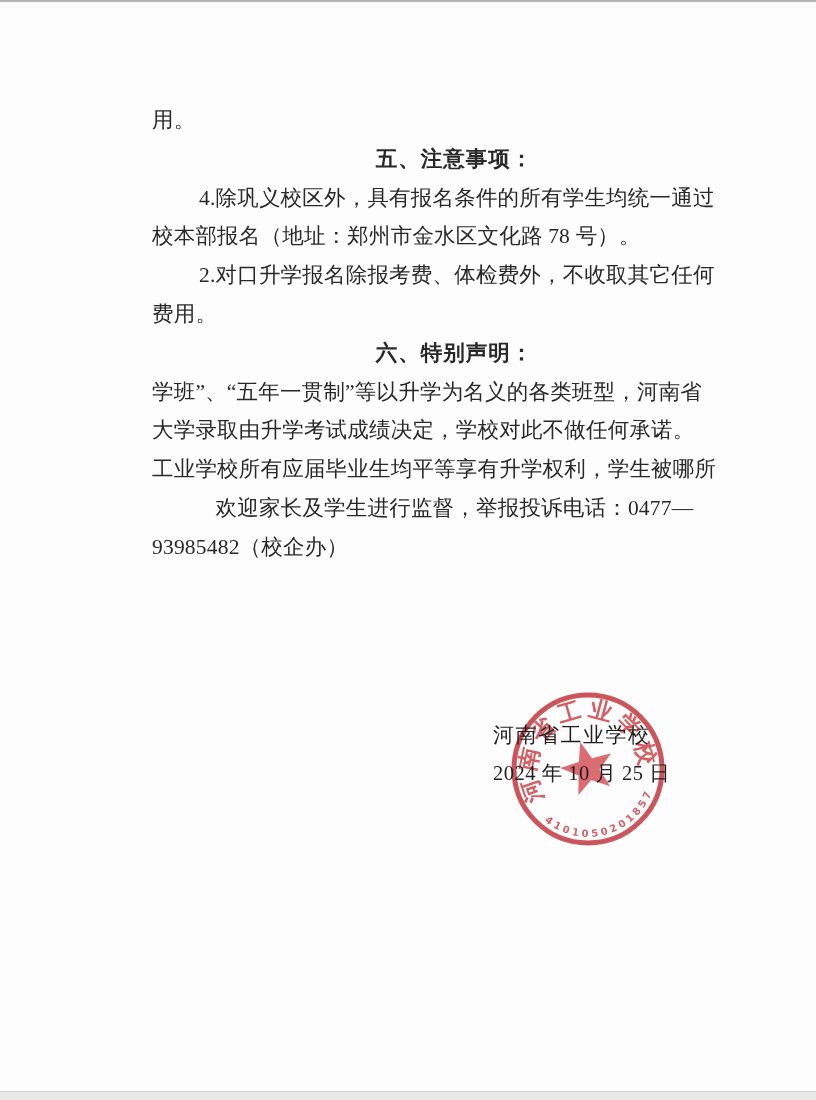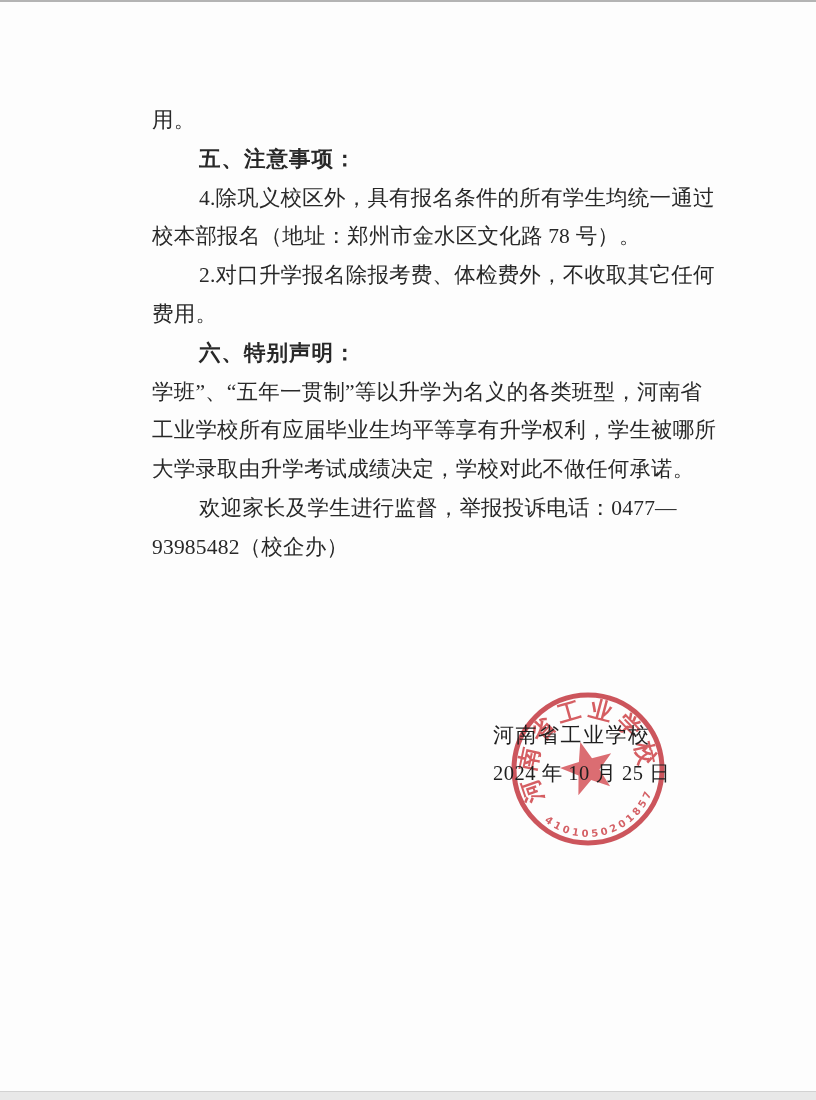--- a/index.html
+++ b/index.html
@@ -21,21 +21,21 @@
   }
   .body-text{
     position:absolute;left:152px;top:101px;width:558px;
     z-index:1;
   }
   .tline{
     height:38.8px;line-height:38.8px;
     font-size:21.5px;letter-spacing:.2px;
     white-space:nowrap;
   }
-  .tline.indent{padding-left:47px;}
+  .tline.indent{padding-left:47px;text-align:center;}
   .tline.bold{font-weight:bold;letter-spacing:1px;}
   .seal{
     position:absolute;left:508px;top:689px;width:160px;height:160px;
     z-index:2;
   }
   .sig{
     position:absolute;z-index:3;
     font-size:21px;white-space:nowrap;color:#1f1f1f;
   }
   .sig-name{left:493px;top:721px;letter-spacing:1.5px;}
@@ -53,22 +53,22 @@
 
   <div class="body-text">
       <div class="tline">用。</div>
       <div class="tline indent bold">五、注意事项：</div>
       <div class="tline indent">4.除巩义校区外，具有报名条件的所有学生均统一通过</div>
       <div class="tline">校本部报名（地址：郑州市金水区文化路 78 号）。</div>
       <div class="tline indent">2.对口升学报名除报考费、体检费外，不收取其它任何</div>
       <div class="tline">费用。</div>
       <div class="tline indent bold">六、特别声明：</div>
       <div class="tline">学班”、“五年一贯制”等以升学为名义的各类班型，河南省</div>
+      <div class="tline">大学录取由升学考试成绩决定，学校对此不做任何承诺。</div>
       <div class="tline">工业学校所有应届毕业生均平等享有升学权利，学生被哪所</div>
-      <div class="tline">大学录取由升学考试成绩决定，学校对此不做任何承诺。</div>
       <div class="tline indent">欢迎家长及学生进行监督，举报投诉电话：0477—</div>
       <div class="tline">93985482（校企办）</div>
     </div>
 
   <div class="seal">
     <svg width="160" height="160" viewBox="0 0 160 160">
       <circle cx="80" cy="80" r="74" fill="none" stroke="#c6424a" stroke-width="5" opacity="0.9"></circle>
       <g transform="rotate(-16 80 80)">
         <polygon points="80,52 86.8,70.7 106.6,71.3 90.9,83.6 96.5,102.7 80,91.5 63.5,102.7 69.1,83.6 53.4,71.3 73.2,70.7" fill="#d2494f" opacity="0.8"></polygon>
         <path id="sealArcTop" d="M 31.1 97.8 A 52 52 0 1 1 128.9 97.8" fill="none"></path>

